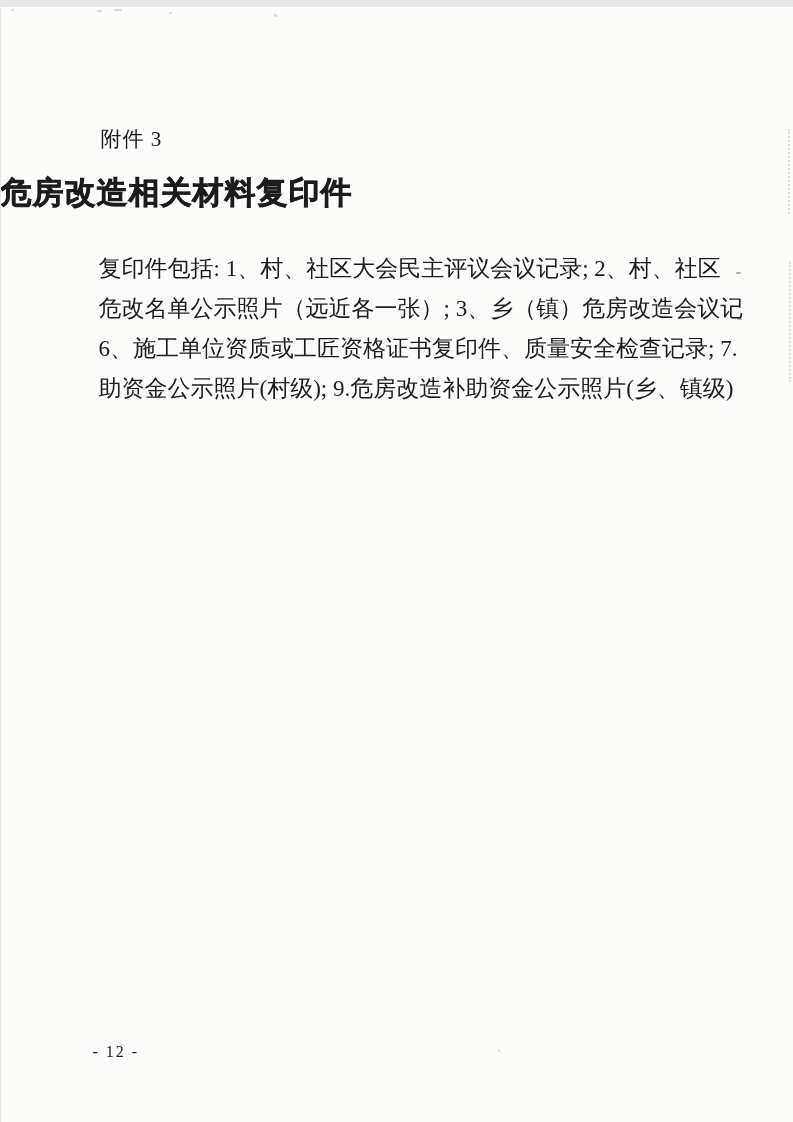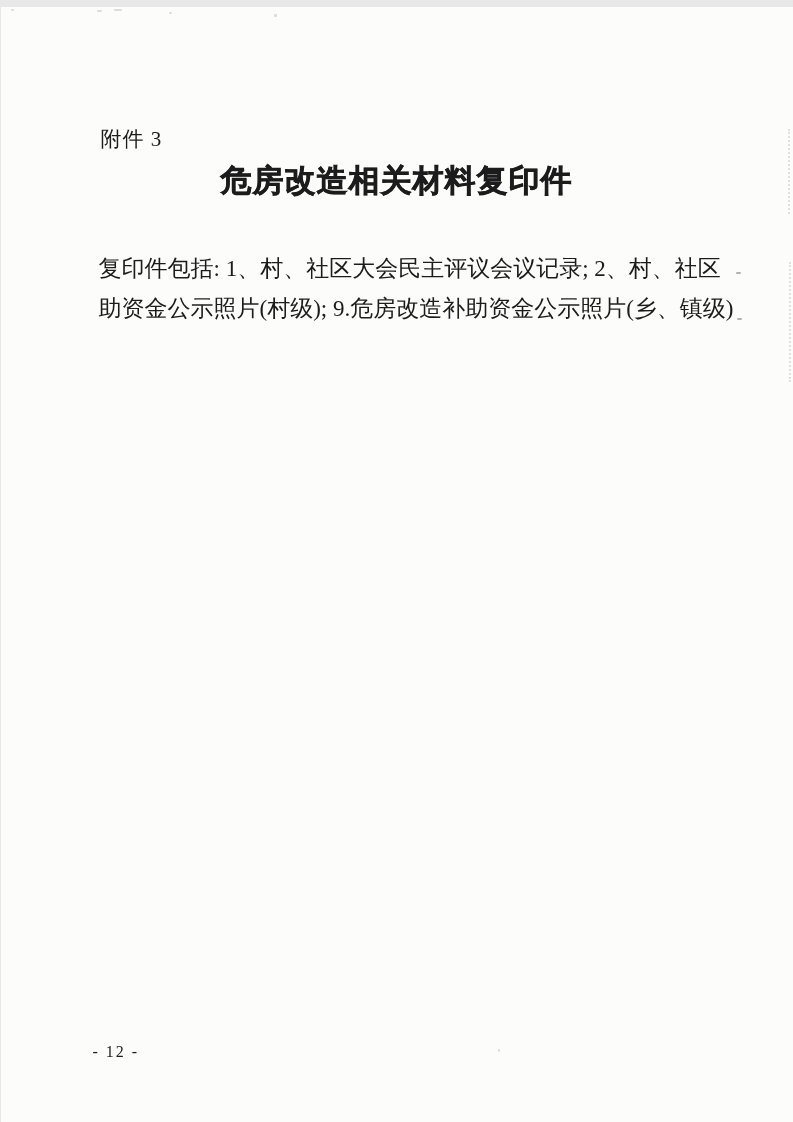--- a/index.html
+++ b/index.html
@@ -23,22 +23,22 @@
     top: 118px;
     font-size: 21px;
     line-height: 28px;
     letter-spacing: 1px;
     white-space: nowrap;
   }
   .doc-title {
     position: absolute;
     left: 0;
     right: 0;
-    top: 152px;
-    text-align: center;
+    top: 164px;
+    text-align: left;
     font-size: 31px;
     line-height: 44px;
     font-weight: 700;
     letter-spacing: 1px;
     white-space: nowrap;
     -webkit-text-stroke: 0.6px #1c1c1c;
   }
   .body-paragraph {
     position: absolute;
     left: 98px;
@@ -82,20 +82,22 @@
 <body>
 
 <div class="page">
 
   <div class="attachment-label">附件 3</div>
 
   <div class="doc-title">危房改造相关材料复印件</div>
 
   <div class="body-paragraph">
     <div class="body-line">复印件包括: 1、村、社区大会民主评议会议记录; 2、村、社区</div>
+    <div class="body-line">危改名单公示照片（远近各一张）; 3、乡（镇）危房改造会议记</div>
+    <div class="body-line">6、施工单位资质或工匠资格证书复印件、质量安全检查记录; 7.</div>
     <div class="body-line">助资金公示照片(村级); 9.危房改造补助资金公示照片(乡、镇级)</div>
   </div>
 
   <div class="page-number">- 12 -</div>
 
   <div class="speck faint" style="left:10px;  top:2px;    width:3px; height:2px;"></div>
   <div class="speck faint" style="left:96px;  top:3px;    width:5px; height:2px;"></div>
   <div class="speck faint" style="left:113px; top:2px;    width:8px; height:2px;"></div>
   <div class="speck faint" style="left:168px; top:5px;    width:3px; height:2px;"></div>
   <div class="speck faint" style="left:273px; top:7px;    width:3px; height:3px;"></div>

